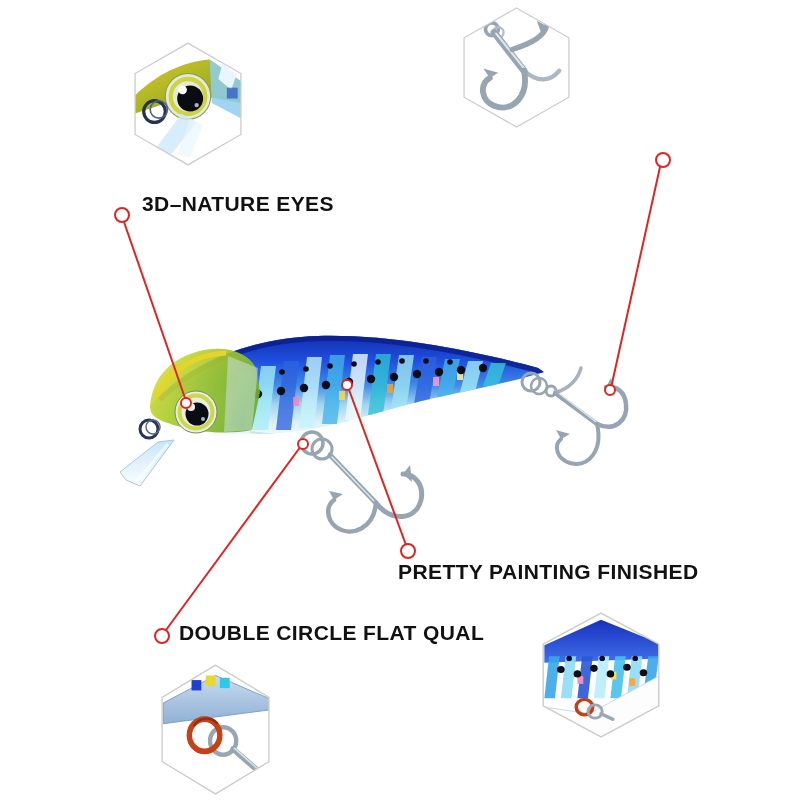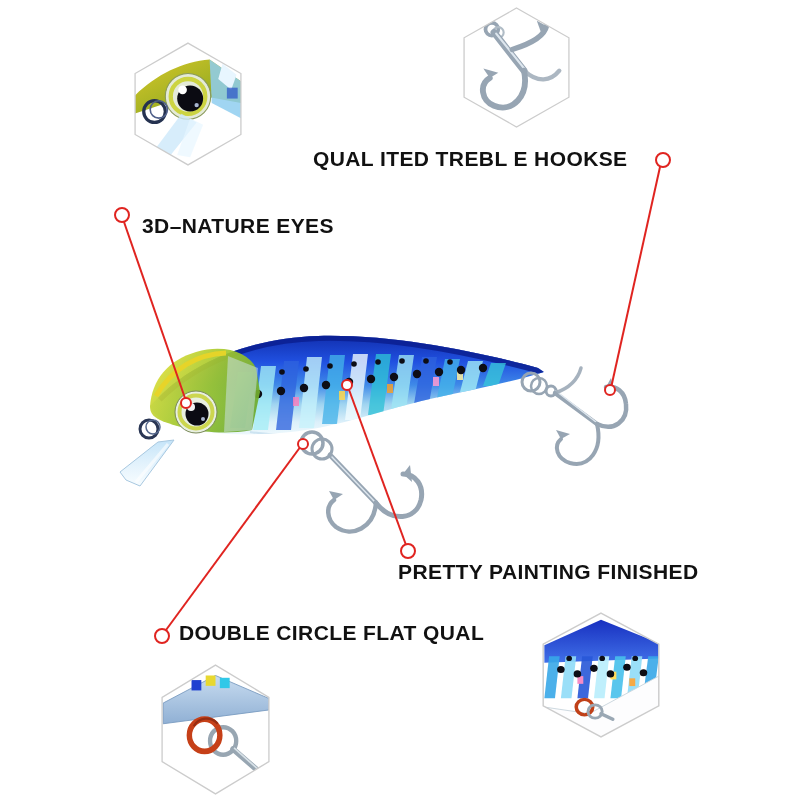--- a/index.html
+++ b/index.html
@@ -317,18 +317,17 @@
     <circle class="red-circ" cx="663" cy="160" r="7"></circle>
     <circle class="red-circ" cx="408" cy="551" r="7"></circle>
     <circle class="red-circ" cx="162" cy="636" r="7"></circle>
 
     <circle class="red-circ" cx="186" cy="403" r="5"></circle>
     <circle class="red-circ" cx="610" cy="390" r="5"></circle>
     <circle class="red-circ" cx="347" cy="385" r="5"></circle>
     <circle class="red-circ" cx="303" cy="444" r="5"></circle>
   </svg>
 
-  <div class="feature-label" style="left:313px;top:147px;">QUAL ITED TREBL E HOOKSE</div>
-  <div class="feature-label" style="left:142px;top:214px;text-align:center;">3D–NATURE EYES</div>
+  <div class="feature-label" style="left:142px;top:192px;text-align:center;">3D–NATURE EYES</div>
   <div class="feature-label" style="left:398px;top:560px;">PRETTY PAINTING FINISHED</div>
   <div class="feature-label" style="left:179px;top:621px;">DOUBLE CIRCLE FLAT QUAL</div>
 
 </div>
 
 </body></html>

